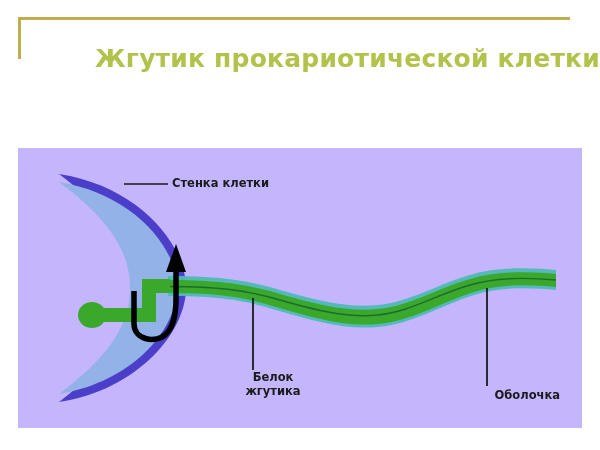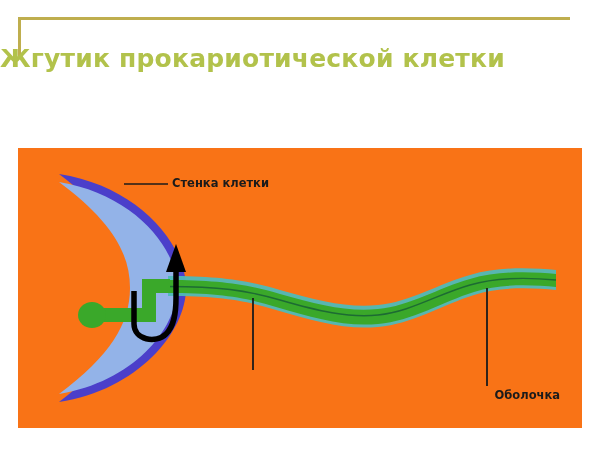--- a/index.html
+++ b/index.html
@@ -27,37 +27,37 @@
     box-sizing: border-box;
     pointer-events: none;
   }
 
   
   #page-title {
     position: absolute;
     left: 0px;
     top: 44px;
     width: 600px;
-    text-align: left;
+    text-align: right;
     font-family: "DejaVu Sans", sans-serif;
     font-size: 25px;
     font-weight: bold;
     color: #b2c24b;
     letter-spacing: 0.2px;
     white-space: nowrap;
   }
 
   
   #diagram-panel {
     position: absolute;
     left: 18px;
     top: 148px;
     width: 564px;
     height: 280px;
-    background: #f97316;
+    background: #c4b5fd;
   }
 
   #diagram-svg {
     position: absolute;
     left: 0;
     top: 0;
     width: 564px;
     height: 280px;
     display: block;
   }
@@ -162,15 +162,19 @@
 
     <line x1="106" y1="36" x2="150" y2="36" stroke="#1b1b1b" stroke-width="1.6"></line>
 
     <line x1="235" y1="150" x2="235" y2="222" stroke="#1b1b1b" stroke-width="1.8"></line>
 
     <line x1="469" y1="140" x2="469" y2="238" stroke="#1b1b1b" stroke-width="1.8"></line>
   </svg>
 
   <div class="diagram-label" id="label-cell-wall">Стенка клетки</div>
 
+  <div class="diagram-label" id="label-flagellin">
+    <span>Белок</span>
+    <span>жгутика</span>
+  </div>
 
   <div class="diagram-label" id="label-sheath">Оболочка</div>
 </div>
 
 </body></html>

